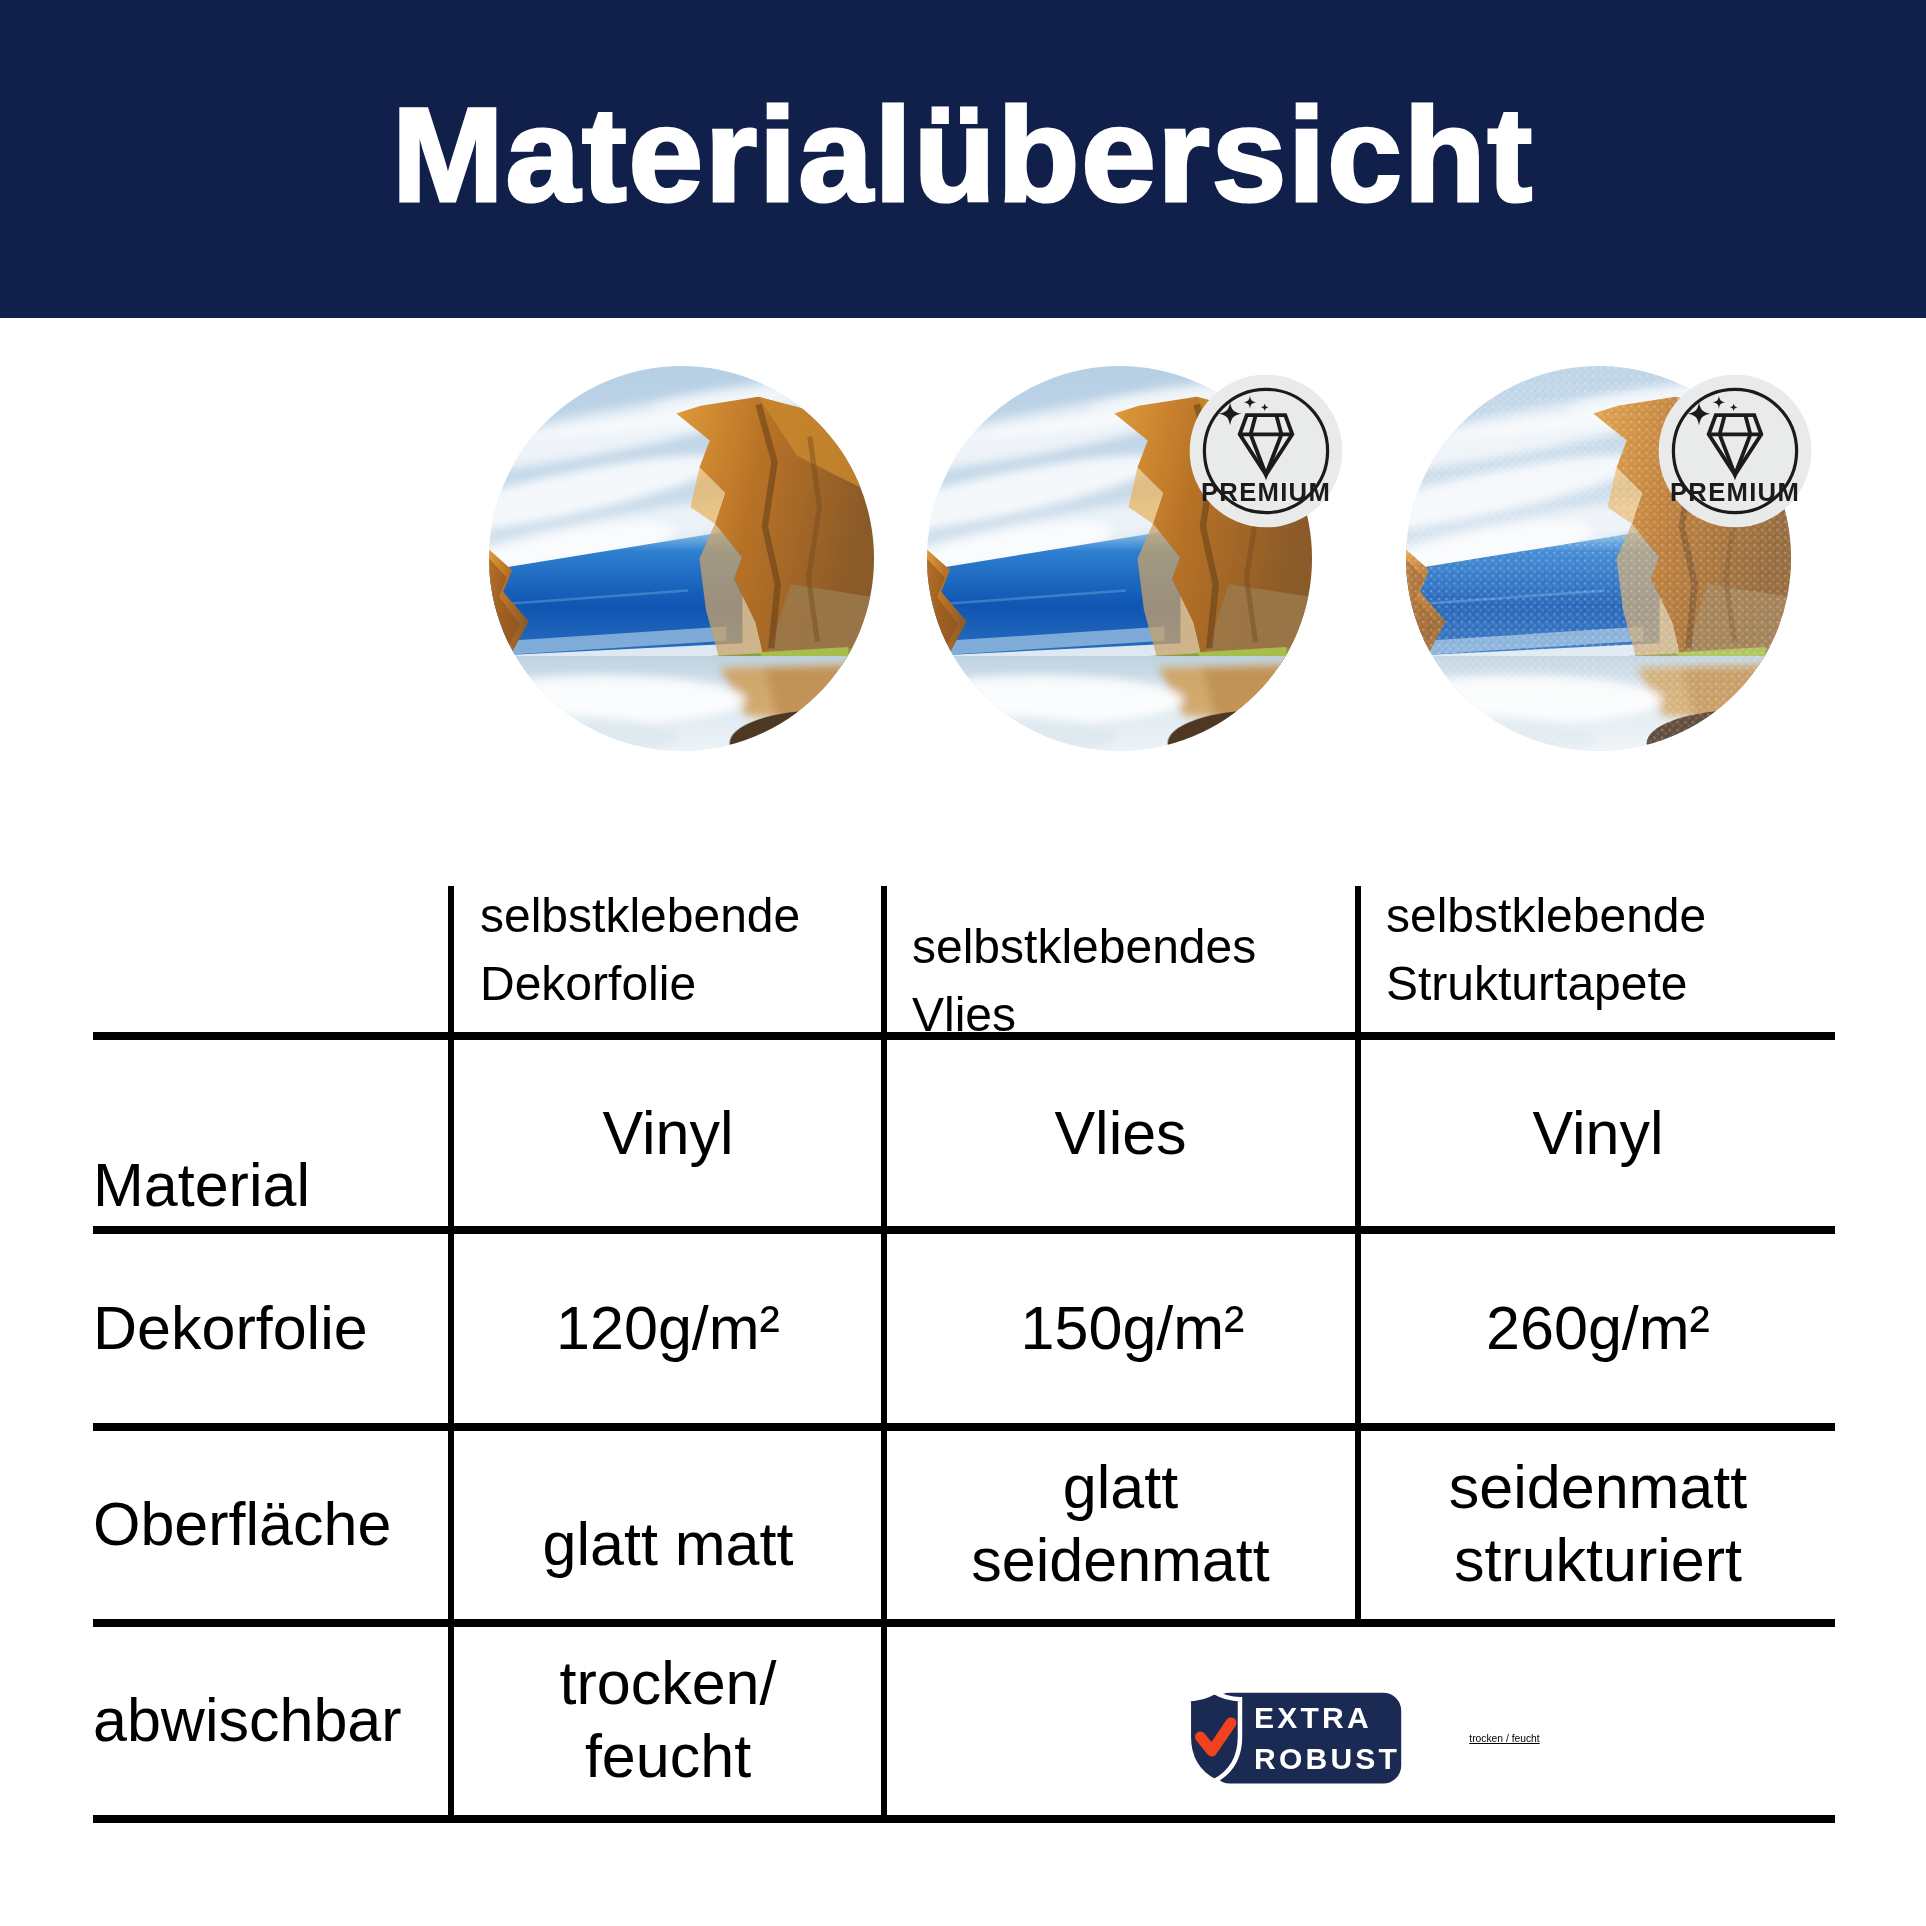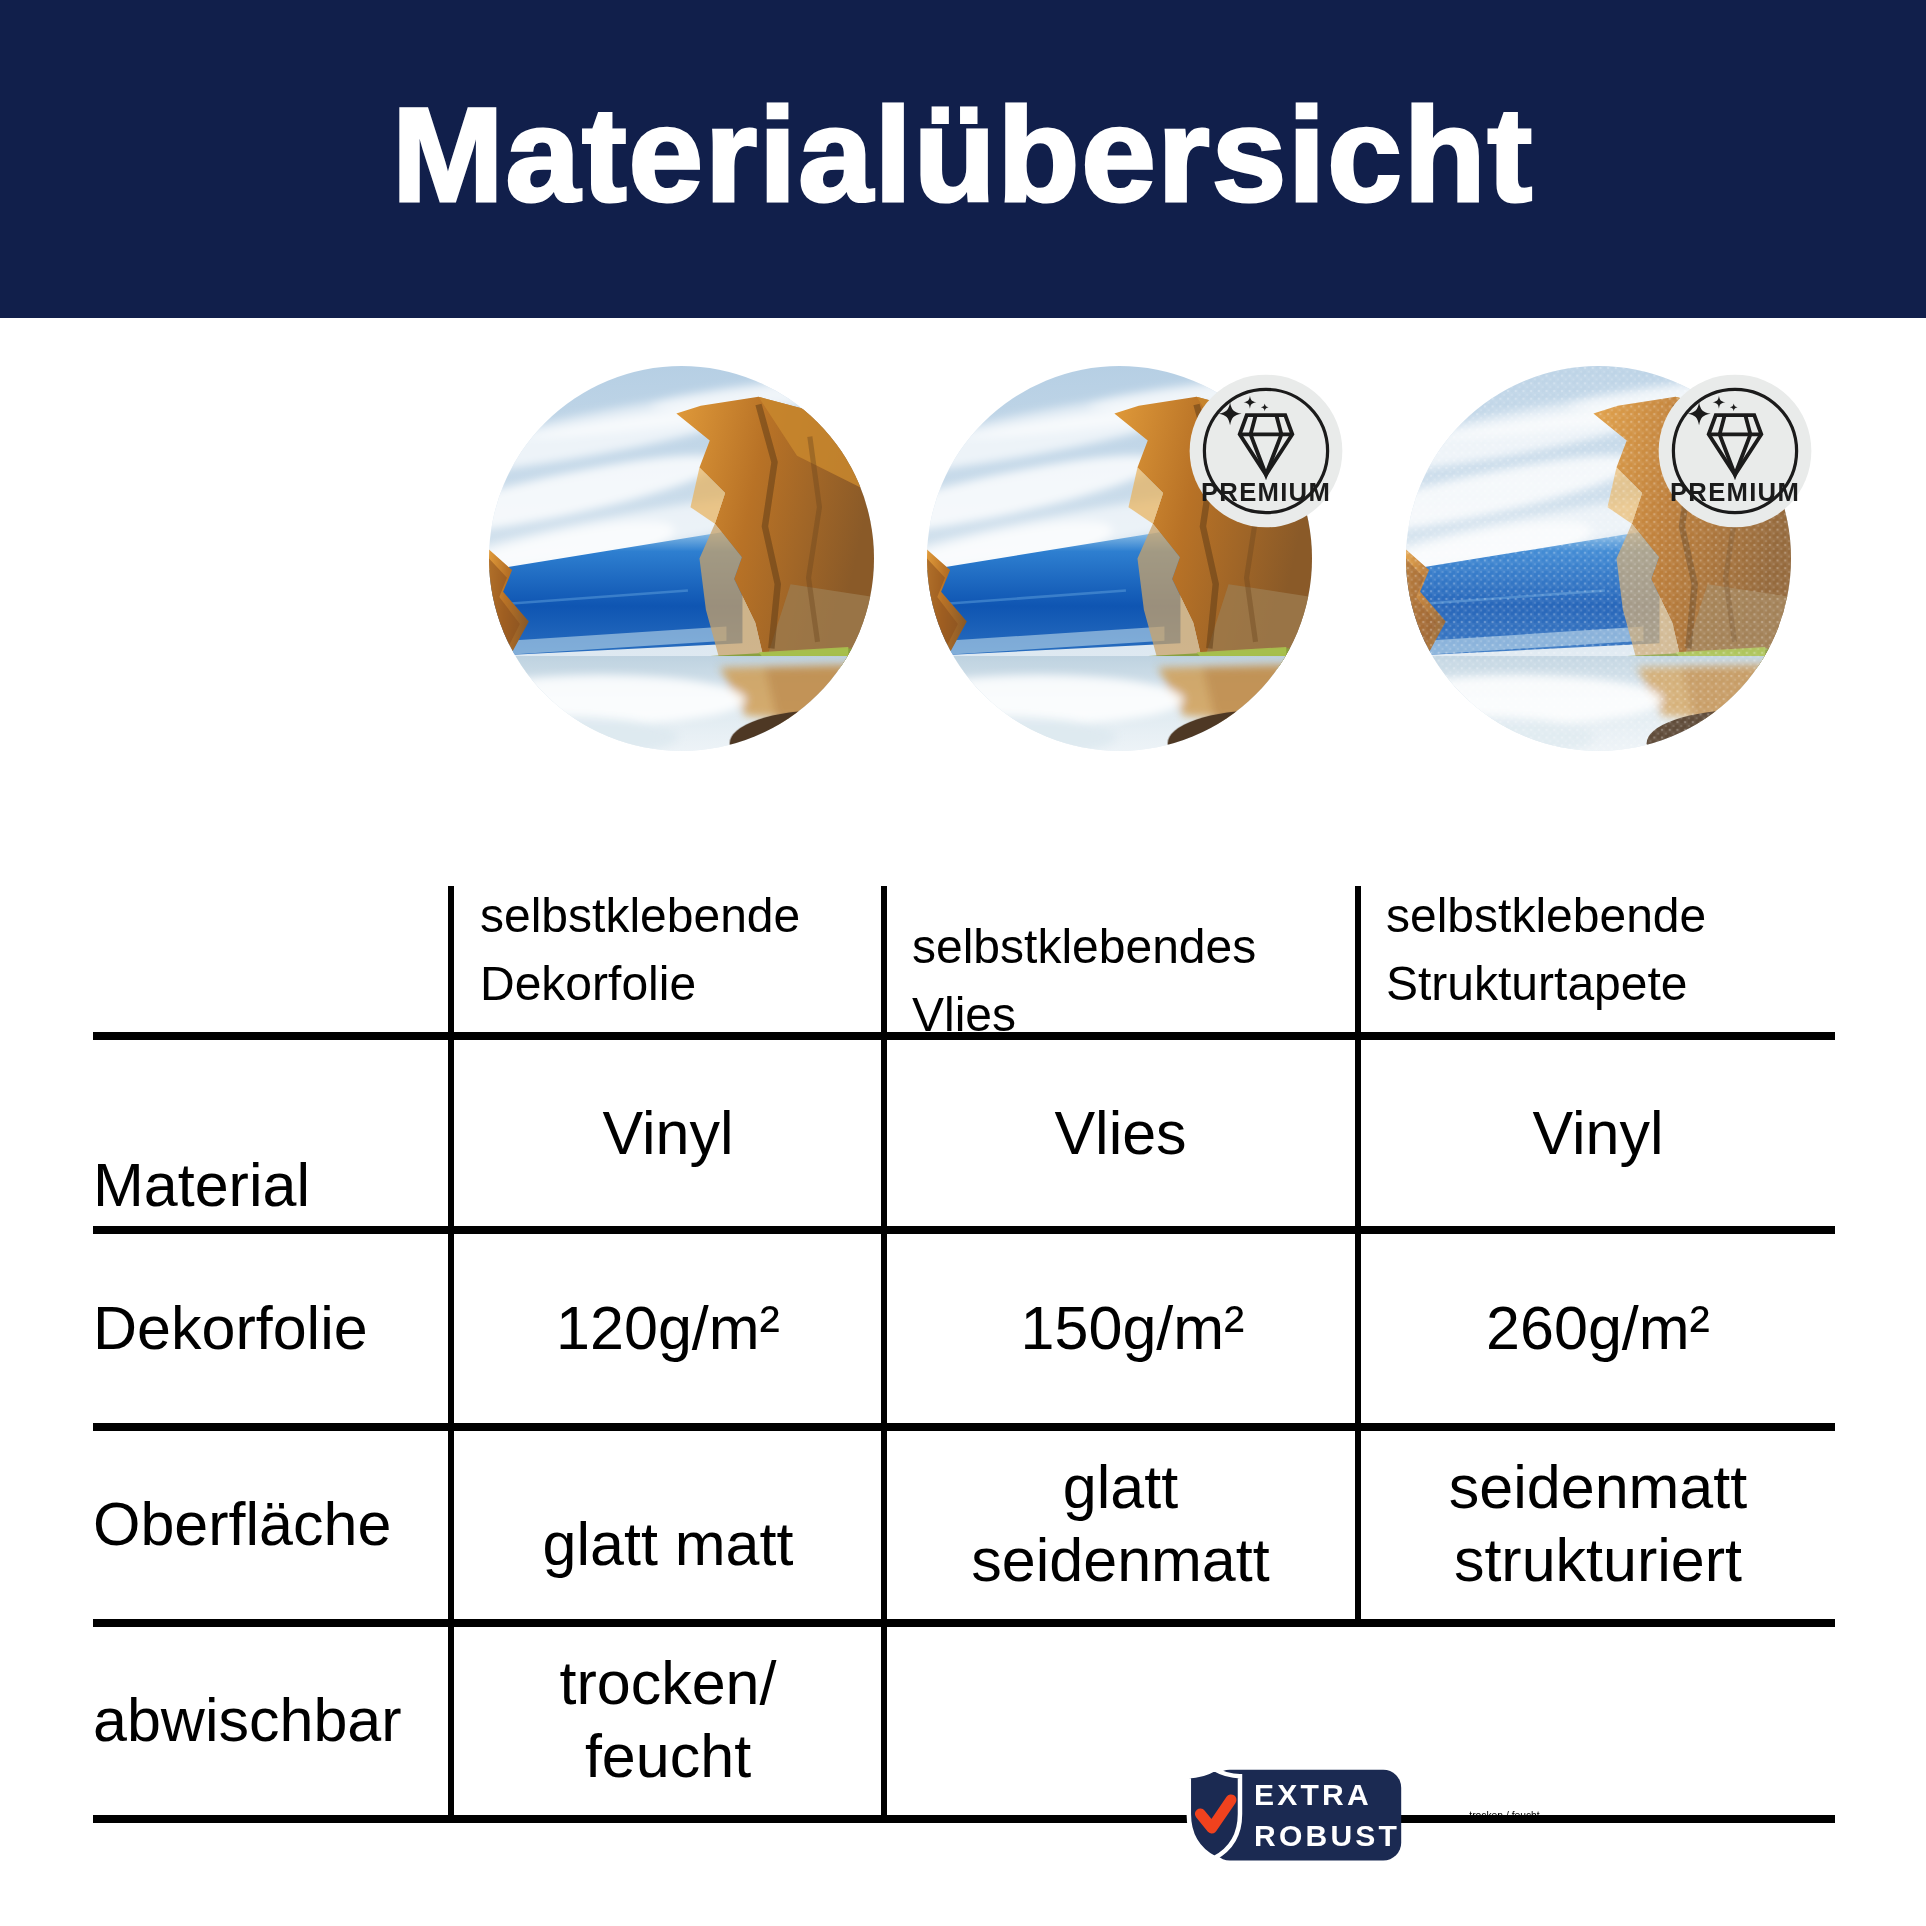--- a/index.html
+++ b/index.html
@@ -201,21 +201,21 @@
     <div class="cell label" style="left:93px;top:1431px;width:350px;height:186px;">Oberfläche</div>
     <div class="cell" style="left:455px;top:1431px;width:426px;height:186px;margin-top:20px;">glatt matt</div>
     <div class="cell" style="left:887px;top:1431px;width:467px;height:186px;">glatt
 seidenmatt</div>
     <div class="cell" style="left:1361px;top:1431px;width:474px;height:186px;">seidenmatt
 strukturiert</div>
 
     <div class="cell label" style="left:93px;top:1627px;width:350px;height:186px;">abwischbar</div>
     <div class="cell" style="left:455px;top:1627px;width:426px;height:186px;">trocken/
 feucht</div>
-    <div class="merged" style="left:887px;top:1722px;width:948px;height:186px;">
+    <div class="merged" style="left:887px;top:1645px;width:948px;height:186px;text-decoration:underline;">
       <svg class="robust-badge" viewBox="0 0 352 161">
         <rect x="46" y="9" width="296" height="142" rx="28" fill="#1b2a52"></rect>
         <g>
           <path d="M50 8 C36 16,22 19,10 19 L10 78 C10 112,26 134,50 147 C74 134,90 112,90 78 L90 19 C78 19,64 16,50 8 Z" fill="#1b2a52" stroke="#ffffff" stroke-width="7"></path>
           <path d="M28 78 L46 100 L76 56" stroke="#f0421e" stroke-width="17" fill="none" stroke-linecap="round" stroke-linejoin="round"></path>
         </g>
         <text x="112" y="64" font-size="47" font-weight="bold" fill="#ffffff" letter-spacing="5">EXTRA</text>
         <text x="112" y="128" font-size="47" font-weight="bold" fill="#ffffff" letter-spacing="5">ROBUST</text>
       </svg>
       <span>trocken / feucht</span>

